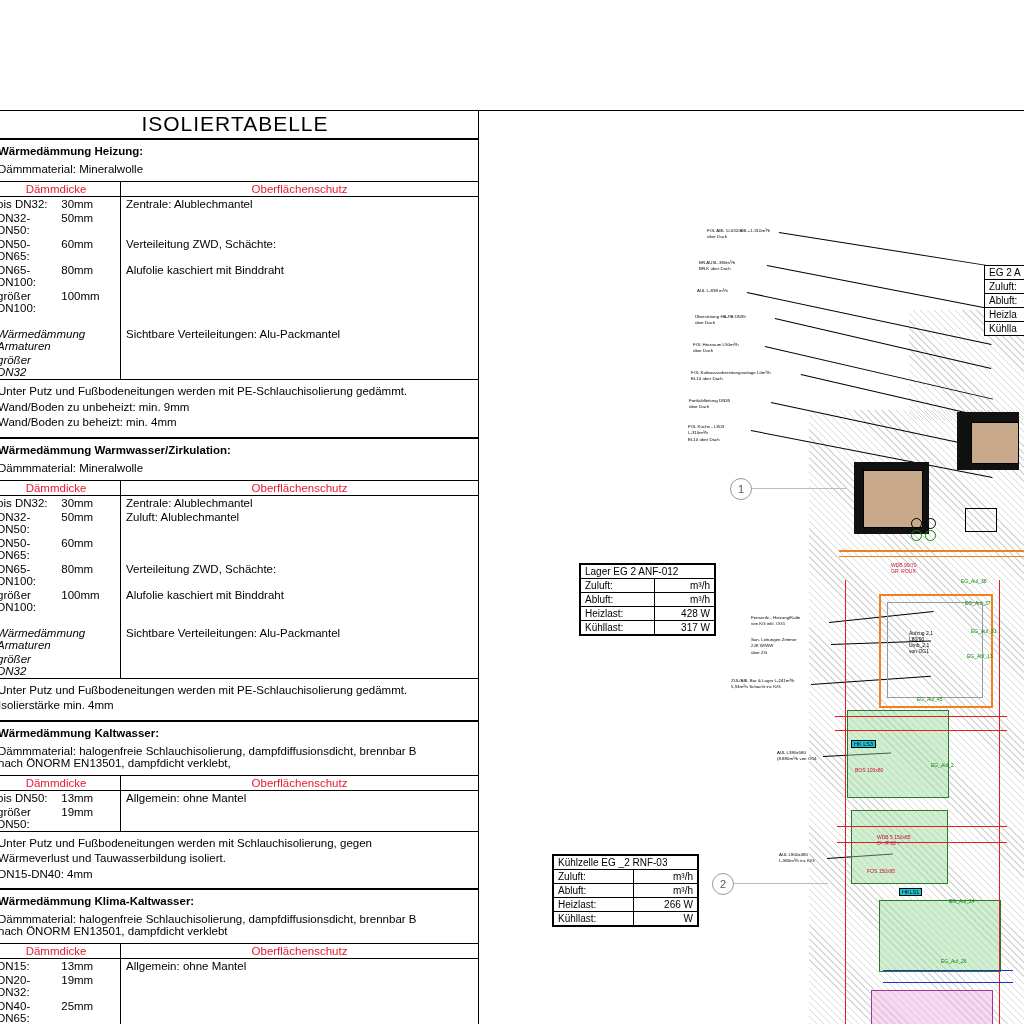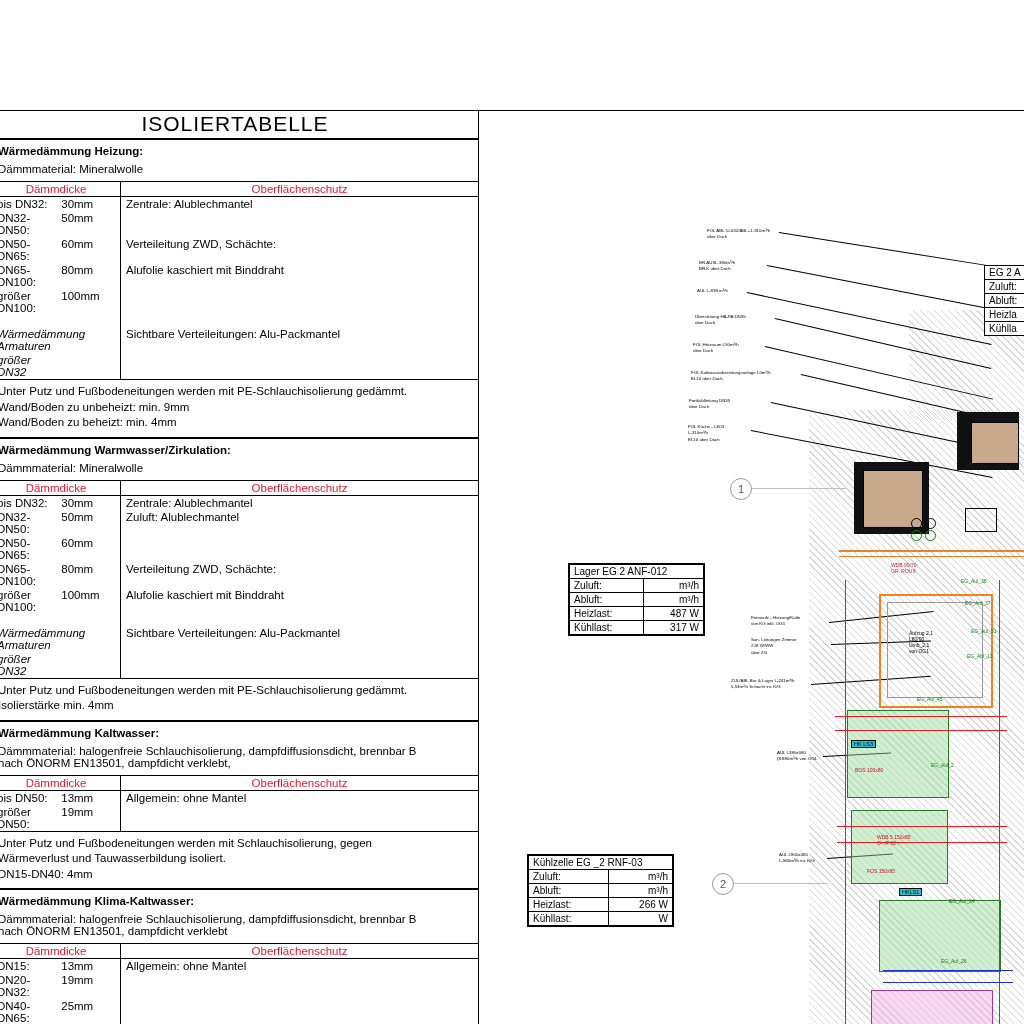--- a/index.html
+++ b/index.html
@@ -26,21 +26,21 @@
   .c-right{border-left:1px solid #000;}
   .ital{font-style:italic;}
   .note{font-size:11.5px;color:#000;padding:4px 6px 6px 6px;border-top:1px solid #000;line-height:1.35;}
 
   
   .plan{position:absolute;left:479px;top:110px;width:545px;height:914px;overflow:hidden;}
 
   .leadline{position:absolute;background:#000;height:1px;transform-origin:0 0;}
   .anno{position:absolute;font-size:4.4px;line-height:1.45;color:#000;font-family:"Liberation Sans",sans-serif;white-space:pre;}
 
-  .tagbox{position:absolute;border:1px solid #000;background:#fff;}
+  .tagbox{position:absolute;border:1px solid #000;background:#fff;margin-left:11px;}
   .tagbox table{border-collapse:collapse;width:100%;}
   .tagbox td{font-size:10px;border:1px solid #000;padding:1px 4px;color:#000;white-space:nowrap;}
   .tagbox td.t{font-weight:normal;}
   .tagbox td.v{text-align:right;}
   .tagbox .ttl{font-size:10px;border:1px solid #000;padding:1px 4px;}
 
   .bubble{position:absolute;width:20px;height:20px;border:1px solid #9a9a9a;border-radius:50%;color:#555;font-size:11px;display:flex;align-items:center;justify-content:center;background:#fff;}
   .bubble-line{position:absolute;height:1px;background:#bdbdbd;}
 
   .hatch{position:absolute;background:
@@ -361,31 +361,31 @@
       <tr>
             <td class="t">Zuluft:</td>
             <td class="v">m³/h</td>
           </tr>
       <tr>
             <td class="t">Abluft:</td>
             <td class="v">m³/h</td>
           </tr>
       <tr>
             <td class="t">Heizlast:</td>
-            <td class="v">487 W</td>
+            <td class="v">428 W</td>
           </tr>
       <tr>
             <td class="t">Kühllast:</td>
             <td class="v">317 W</td>
           </tr>
     </tbody>
       </table>
   </div>
 
-  <div class="tagbox" style="left:48px;top:744px;width:145px;">
+  <div class="tagbox" style="left:62px;top:744px;width:145px;">
     <table>
       <tbody>
           <tr>
             <td class="ttl" colspan="2">Kühlzelle EG _2 RNF-03</td>
           </tr>
       <tr>
             <td class="t">Zuluft:</td>
             <td class="v">m³/h</td>
           </tr>
       <tr>

